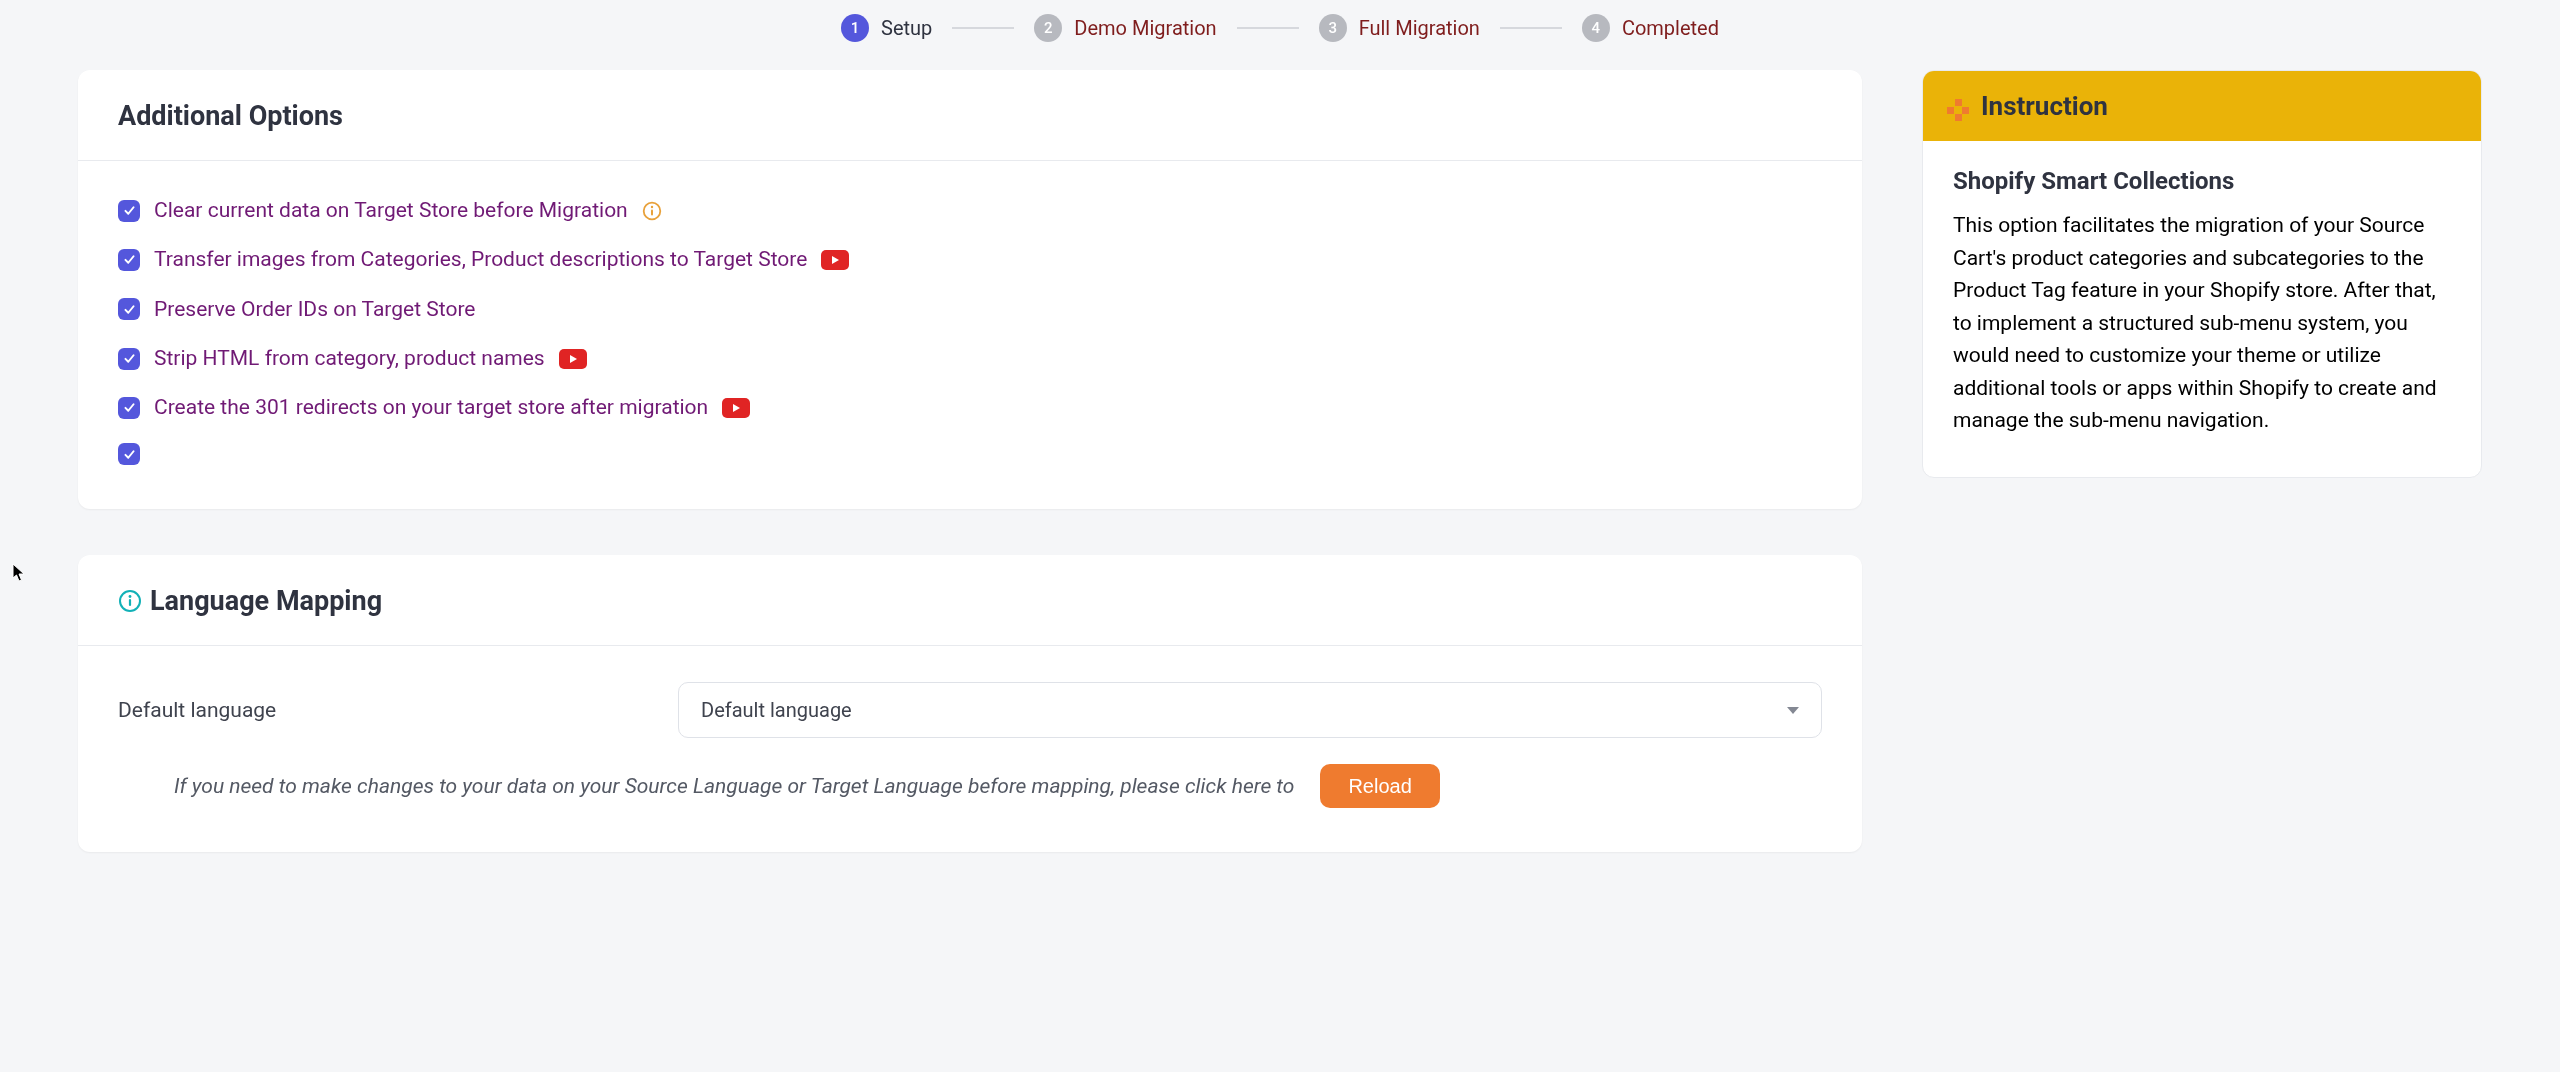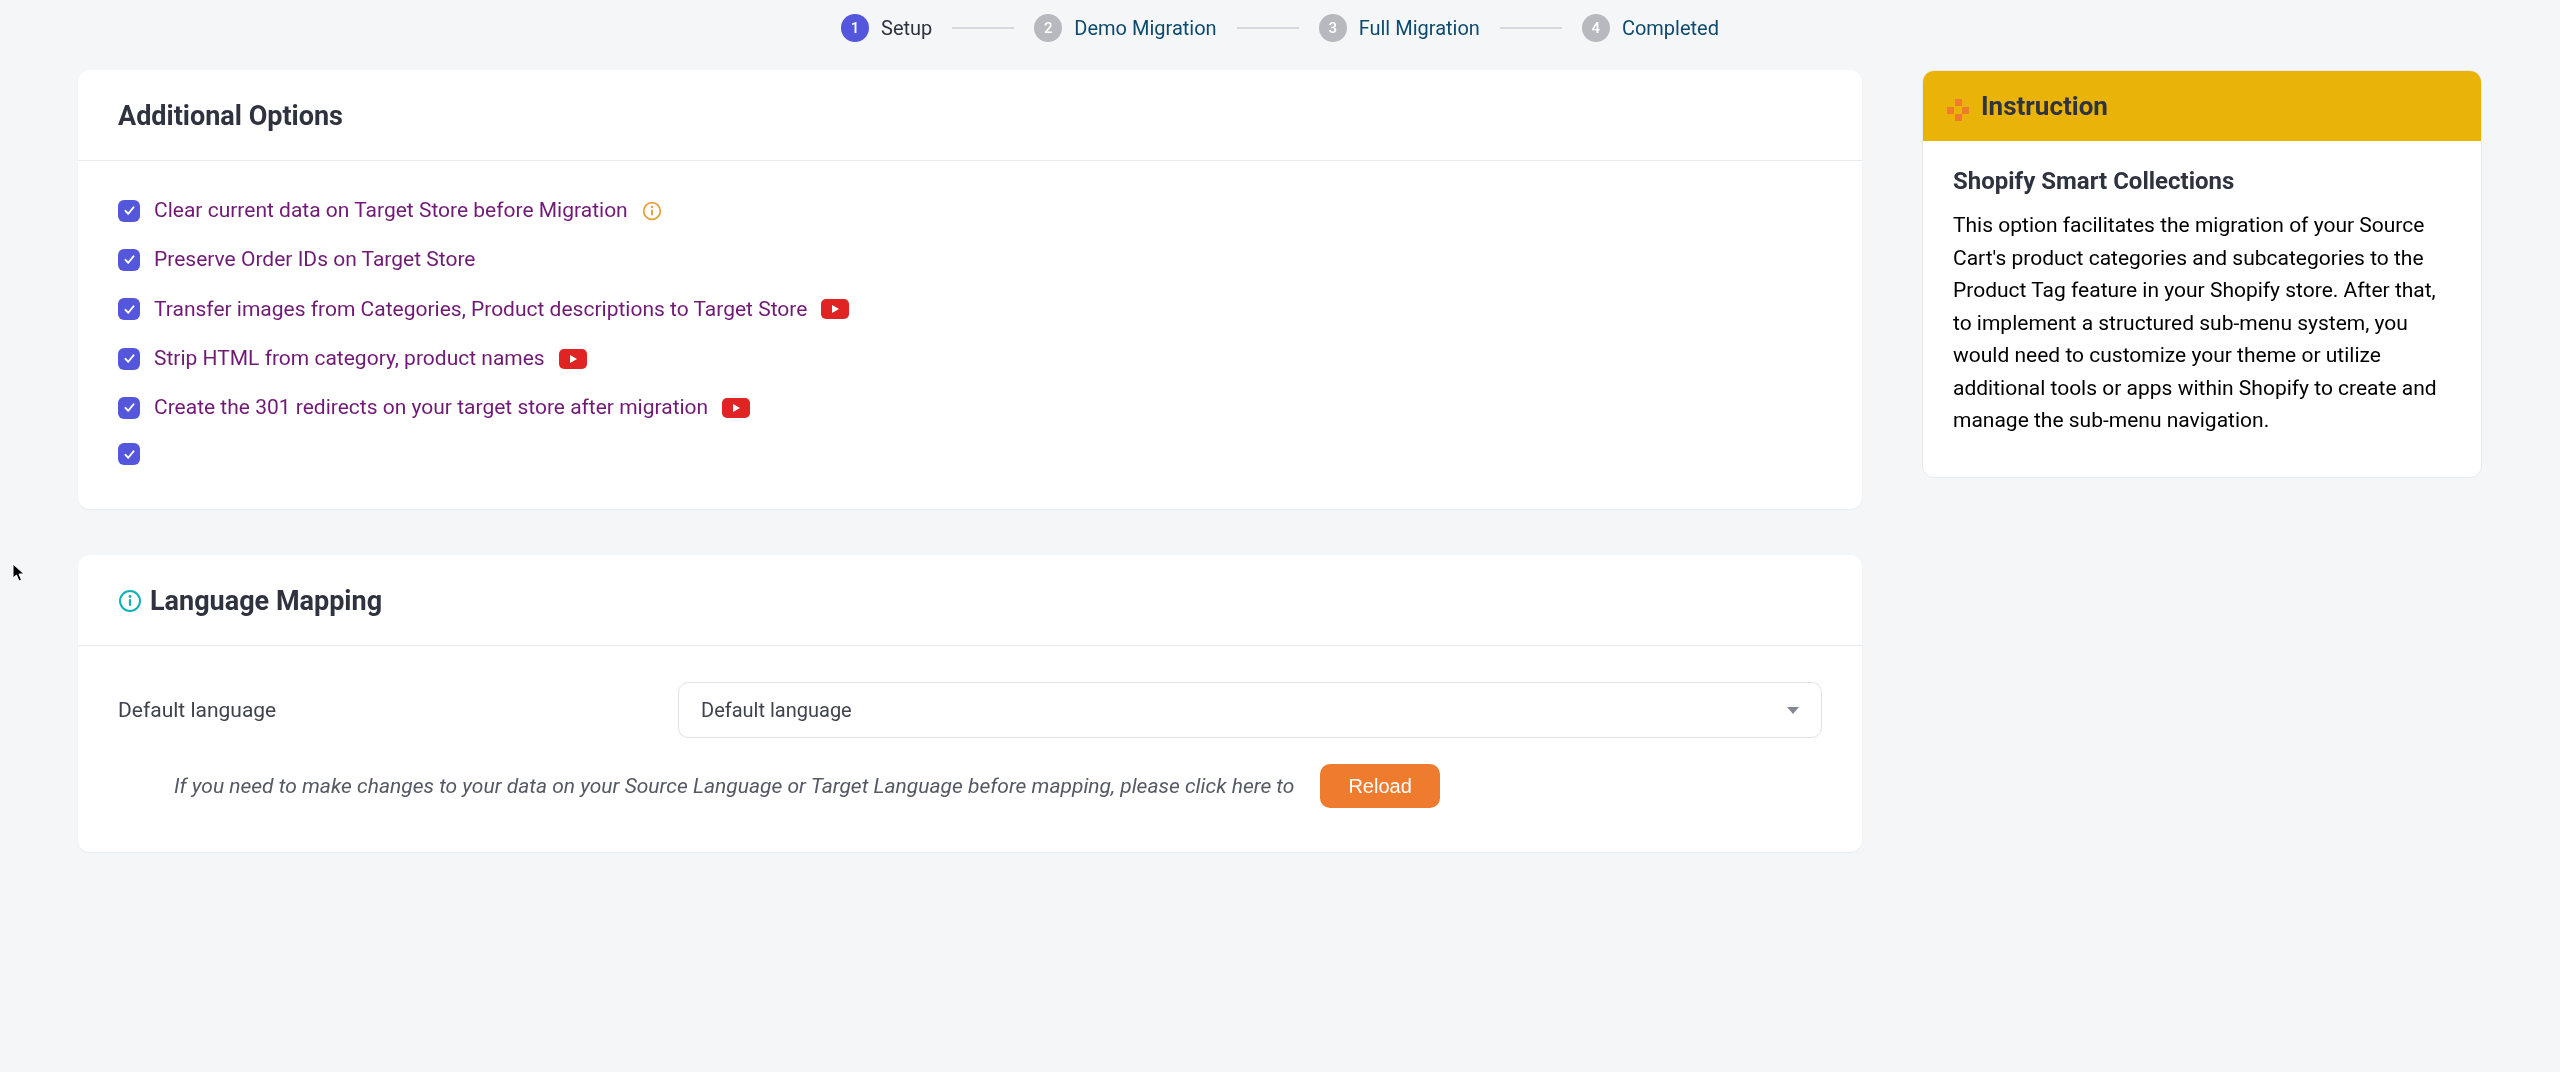--- a/index.html
+++ b/index.html
@@ -31,21 +31,21 @@
       border-radius: 50%;
       background: #b7b9bf;
       color: #fff;
       font-size: 15px;
       display: flex;
       align-items: center;
       justify-content: center;
       font-weight: 500;
     }
     .step.active .step-circle { background: #5457dc; }
-    .step-label { font-size: 20px; color: #0c4a6e; }
+    .step-label { font-size: 20px; color: #7f1d1d; }
     .step.active .step-label { color: #2f3340; }
     .step-connector {
       width: 62px;
       height: 2px;
       background: #d6d8dd;
     }
 
     
     .layout {
       display: flex;
@@ -275,36 +275,36 @@
                 </svg>
             </span>
           </div>
 
           <div class="option-row">
             <div class="checkbox">
               <svg viewBox="0 0 16 16">
                   <polyline points="3,8.5 6.5,12 13,4" fill="none" stroke="#fff" stroke-width="2.4" stroke-linecap="round" stroke-linejoin="round"></polyline>
                 </svg>
             </div>
-            <span class="option-text">Preserve Order IDs on Target Store</span>
-          </div>
-
-          <div class="option-row">
-            <div class="checkbox">
-              <svg viewBox="0 0 16 16">
-                  <polyline points="3,8.5 6.5,12 13,4" fill="none" stroke="#fff" stroke-width="2.4" stroke-linecap="round" stroke-linejoin="round"></polyline>
-                </svg>
-            </div>
             <span class="option-text">Transfer images from Categories, Product descriptions to Target Store</span>
             <span class="youtube-icon">
               <svg width="28" height="20" viewBox="0 0 28 20">
                   <rect x="0" y="0" width="28" height="20" rx="5" fill="#e02424"></rect>
                   <polygon points="11,6 11,14 18,10" fill="#fff"></polygon>
                 </svg>
             </span>
+          </div>
+
+          <div class="option-row">
+            <div class="checkbox">
+              <svg viewBox="0 0 16 16">
+                  <polyline points="3,8.5 6.5,12 13,4" fill="none" stroke="#fff" stroke-width="2.4" stroke-linecap="round" stroke-linejoin="round"></polyline>
+                </svg>
+            </div>
+            <span class="option-text">Preserve Order IDs on Target Store</span>
           </div>
 
           <div class="option-row">
             <div class="checkbox">
               <svg viewBox="0 0 16 16">
                   <polyline points="3,8.5 6.5,12 13,4" fill="none" stroke="#fff" stroke-width="2.4" stroke-linecap="round" stroke-linejoin="round"></polyline>
                 </svg>
             </div>
             <span class="option-text">Strip HTML from category, product names</span>
             <span class="youtube-icon">

